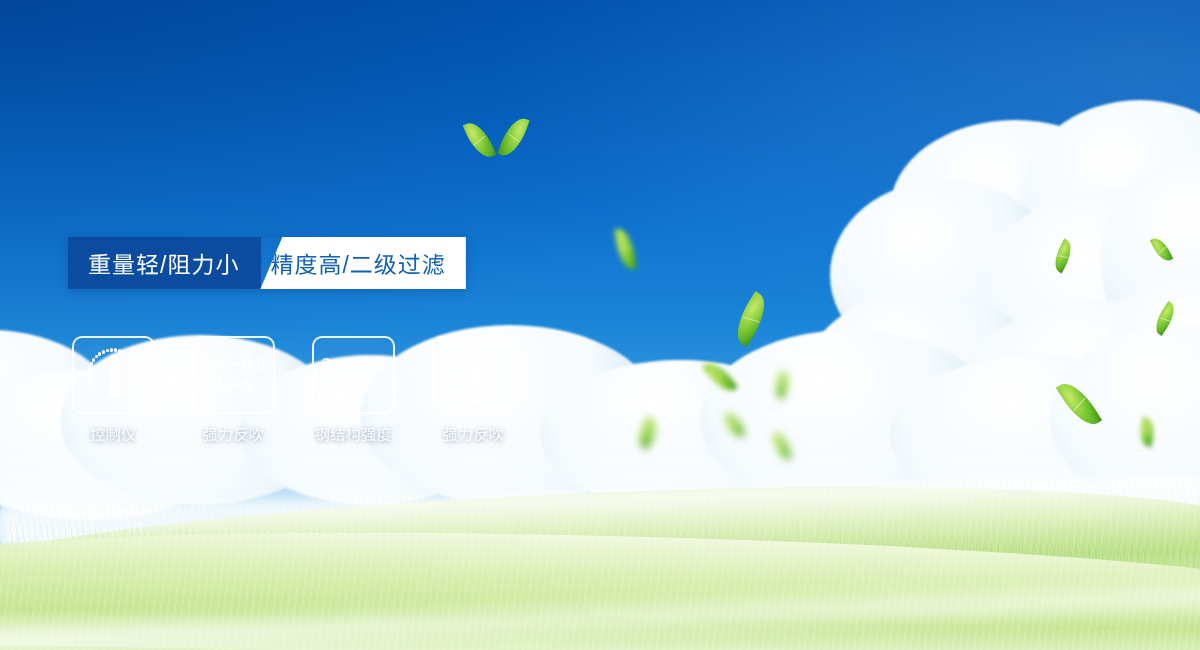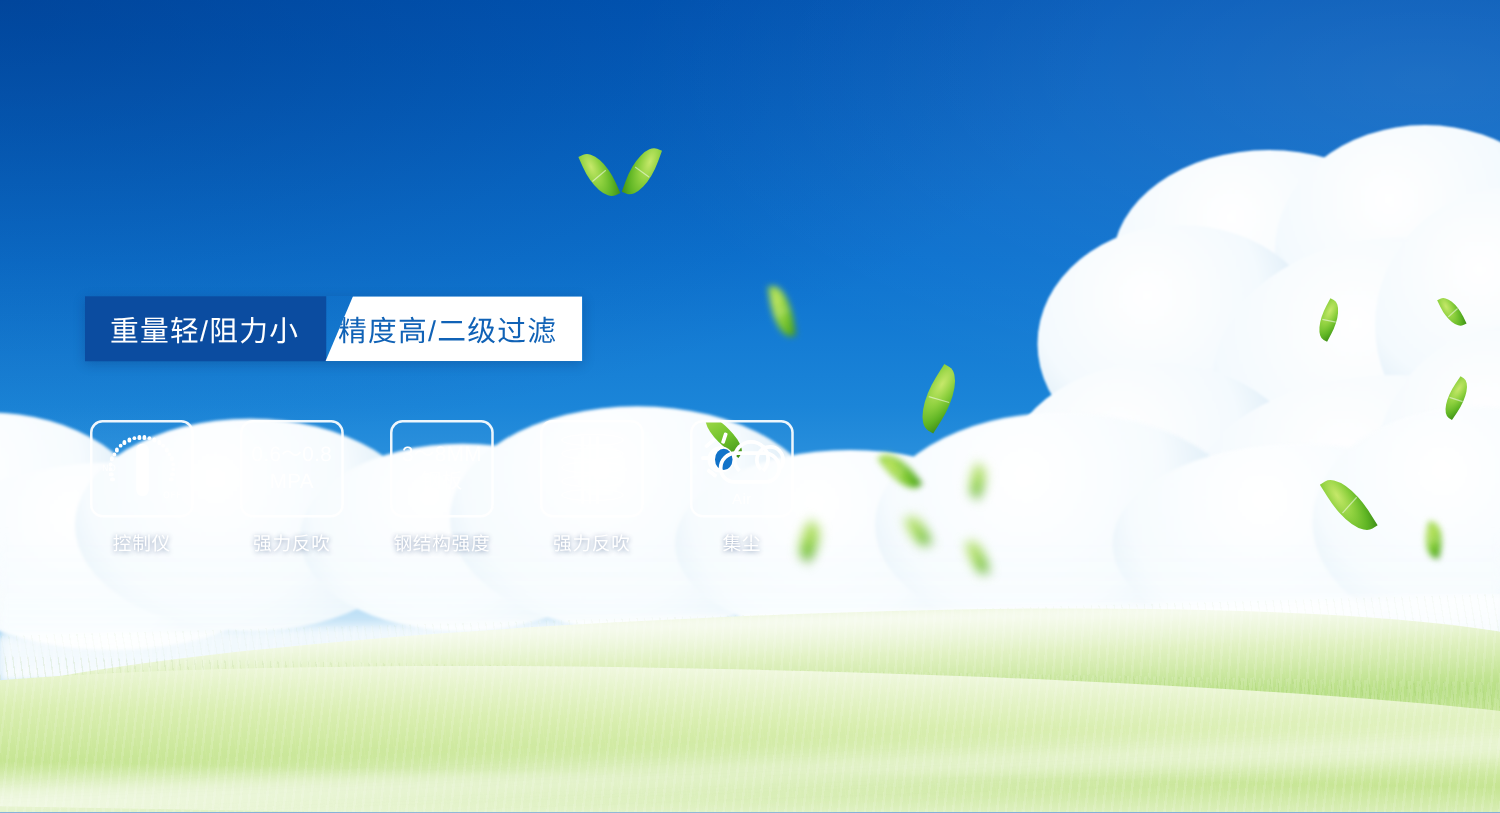--- a/index.html
+++ b/index.html
@@ -398,32 +398,16 @@
             <span class="filt-ring" style="top:2px;"></span>
             <span class="filt-ring" style="top:13px;"></span>
             <span class="filt-ring" style="top:24px;"></span>
             <span class="filt-ring" style="top:35px;"></span>
             <span class="filt-ring" style="top:46px;"></span>
           </div>
         </div>
         <div class="flabel">强力反吹</div>
       </div>
 
-      <div class="feature">
-        <div class="fbox">
-          <div class="cloudicon">
-            <span class="ci-leaf"></span>
-            <span class="ci-sun"></span>
-            <span class="ci-sun-cut"></span>
-            <span class="ci-ray" style="left: 2px; top: 6px; width: 10px; height: 3px; transform: rotate(-40deg);"></span>
-              <span class="ci-ray" style="left: 0px; top: 18px; width: 9px; height: 3px; transform: rotate(0deg);"></span>
-              <span class="ci-ray" style="left: 4px; top: 30px; width: 9px; height: 3px; transform: rotate(38deg);"></span>
-              <span class="ci-ray" style="left: 14px; top: 2px; width: 9px; height: 3px; transform: rotate(-72deg);"></span>
-              <span class="ci-cloud"></span>
-            <span class="ci-air">Air</span>
-          </div>
-        </div>
-        <div class="flabel">集尘</div>
-      </div>
 
     </div>
   </div>
 </div>
 
 </body></html>

